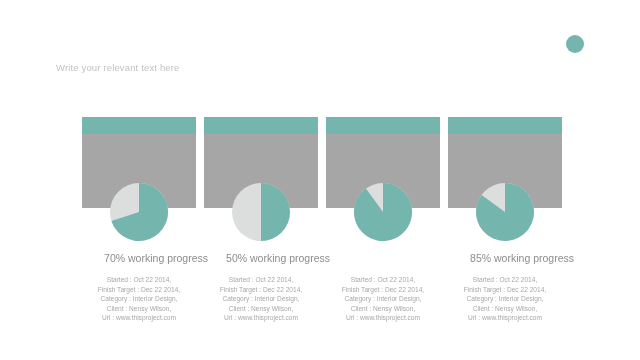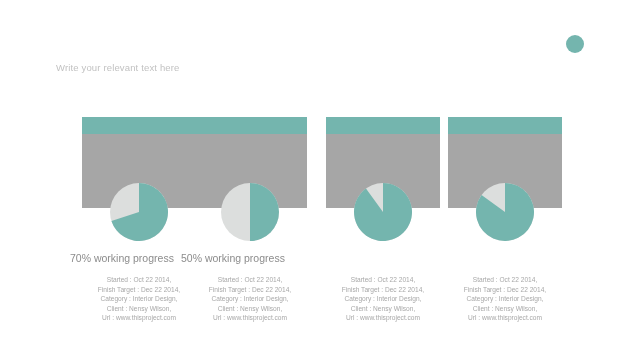--- a/index.html
+++ b/index.html
@@ -54,21 +54,21 @@
     width: 640px;
     height: 360px;
   }
 
   .column {
     position: absolute;
     top: 117px;
     width: 114px;
   }
   .column.c0 { left: 82px; }
-  .column.c1 { left: 193px; }
+  .column.c1 { left: 204px; }
   .column.c2 { left: 326px; }
   .column.c3 { left: 448px; }
 
   .card {
     position: relative;
     width: 114px;
     height: 91px;
   }
   .card-header {
     position: absolute;
@@ -101,21 +101,21 @@
     width: 58px;
     height: 58px;
   }
 
   
   .col-title {
     position: absolute;
     top: 135px;
     left: -12px;
     width: 138px;
-    text-align: left;
+    text-align: right;
     font-size: 10.5px;
     color: #8c8c8c;
     white-space: nowrap;
   }
   .col-details {
     position: absolute;
     top: 158px;
     left: -14px;
     width: 142px;
     text-align: center;
@@ -205,20 +205,21 @@
       <div class="card">
         <div class="card-header"></div>
         <div class="card-body"></div>
       </div>
       <div class="pie-wrap">
         <svg class="pie" viewBox="0 0 100 100">
           <circle cx="50" cy="50" r="50" fill="#dcdedd"></circle>
           <path id="pie-slice-3" fill="#74b5ae" d="M 50 50 L 50 0 A 50 50 0 1 1 9.549 20.611 Z"></path>
         </svg>
       </div>
+      <div class="col-title">85% working progress</div>
       <div class="col-details">
         <span class="detail-line">Started : Oct 22 2014,</span>
         <span class="detail-line">Finish Target : Dec 22 2014,</span>
         <span class="detail-line">Category : Interior Design,</span>
         <span class="detail-line">Client : Nensy Wilson,</span>
         <span class="detail-line">Url : www.thisproject.com</span>
       </div>
     </div>
 
   </div>

